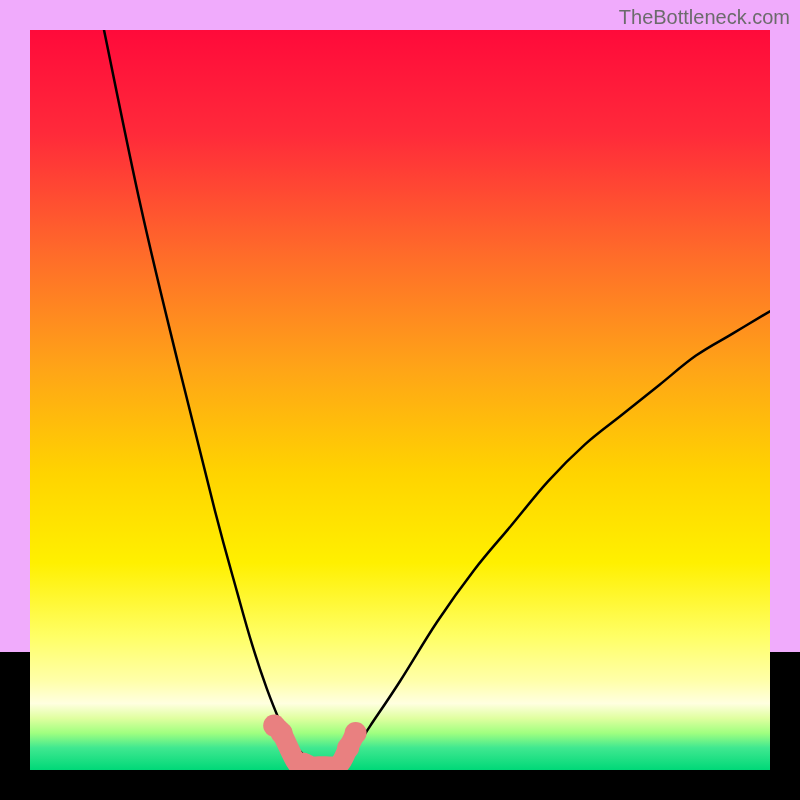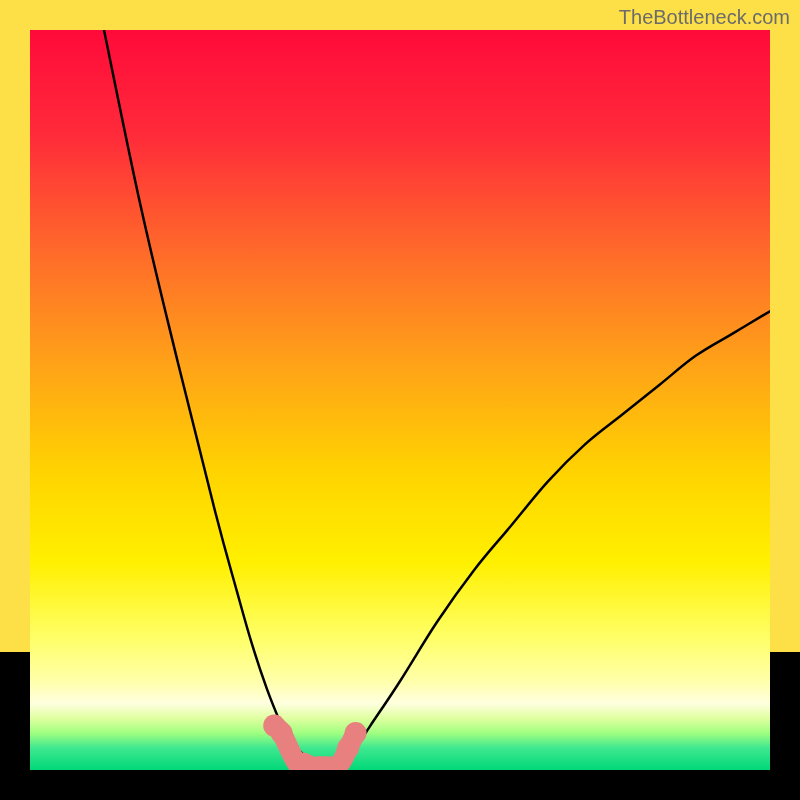--- a/index.html
+++ b/index.html
@@ -1,17 +1,17 @@
 <!DOCTYPE html>
 <html><head>
   <meta charset="utf-8">
   <style>
     * { margin: 0; padding: 0; box-sizing: border-box; }
     html, body { width: 800px; height: 800px; overflow: hidden; background: #000; }
-    .container { position: relative; width: 800px; height: 652px; background: #fde047; }
+    .container { position: relative; width: 800px; height: 652px; background: #f0abfc; }
     .watermark {
       position: absolute;
       top: 6px;
       right: 10px;
       font-family: Arial, sans-serif;
       font-size: 20px;
       font-weight: 500;
       color: #6b6b6b;
       z-index: 10;
     }

